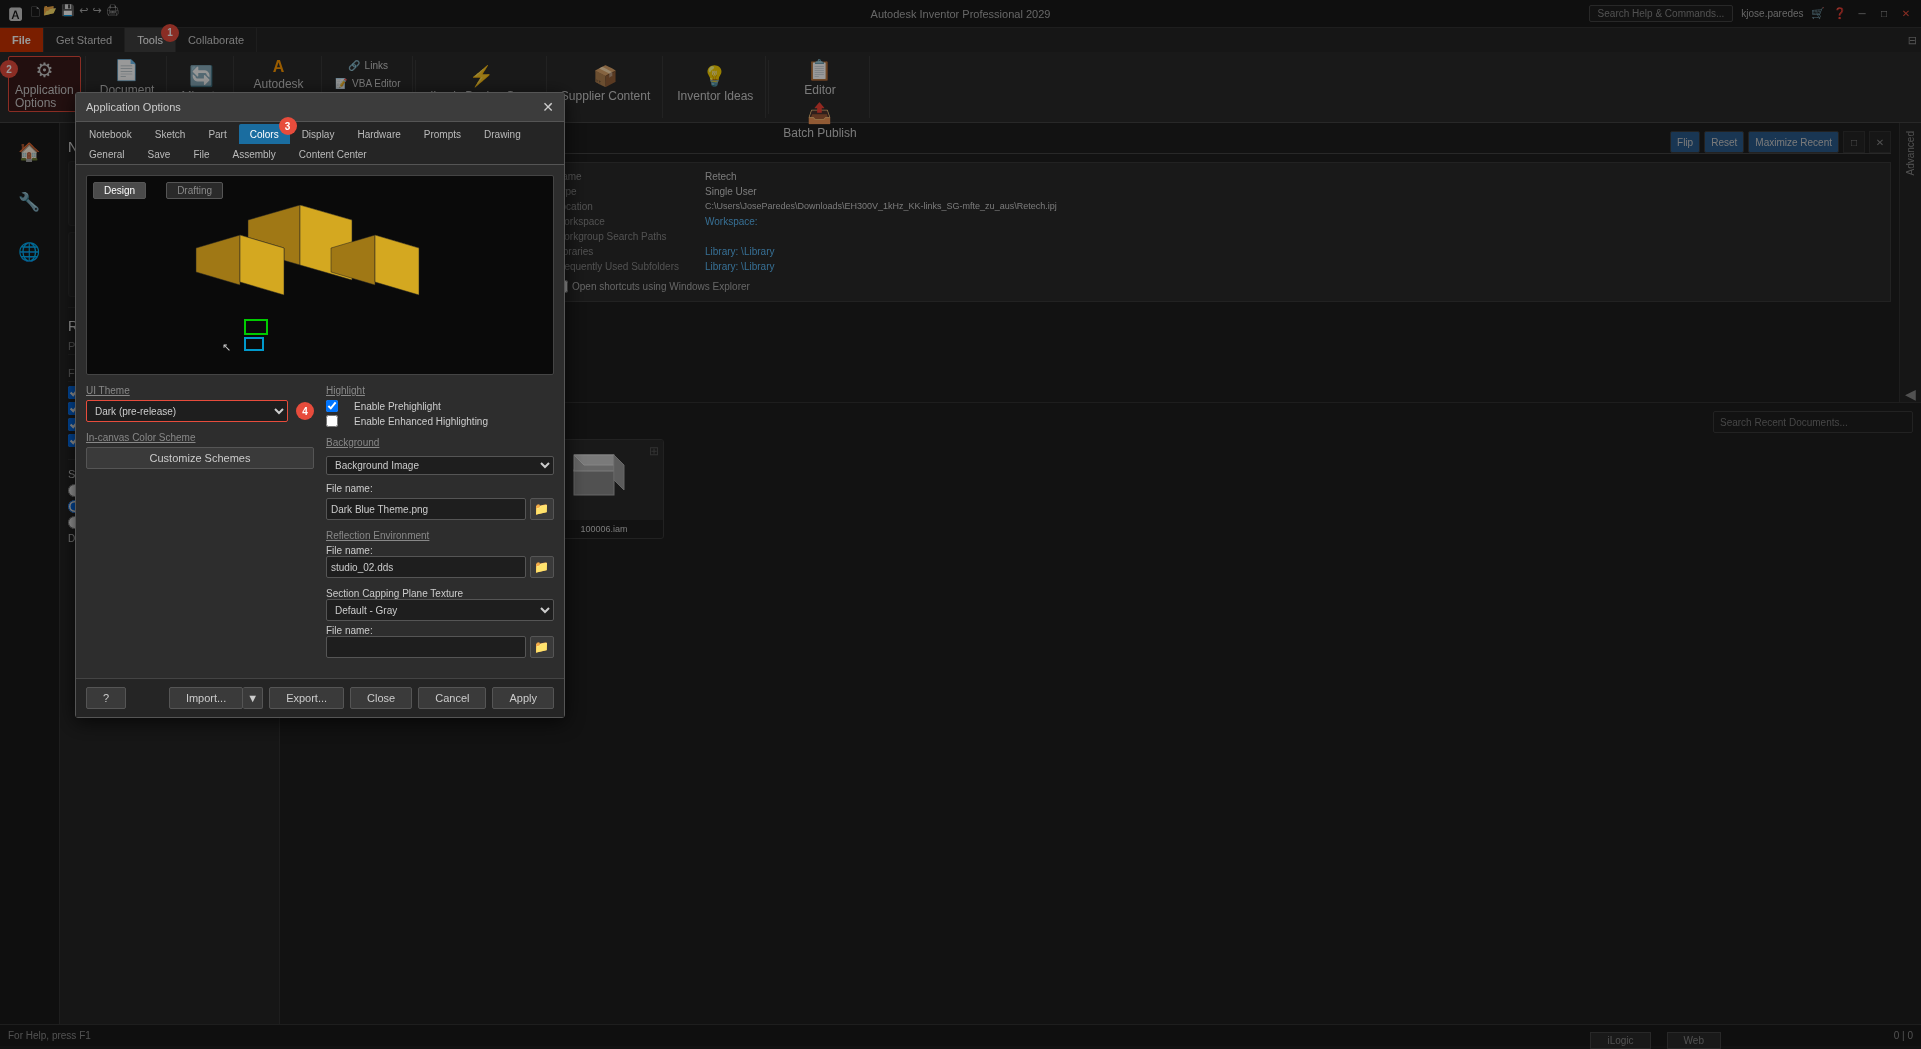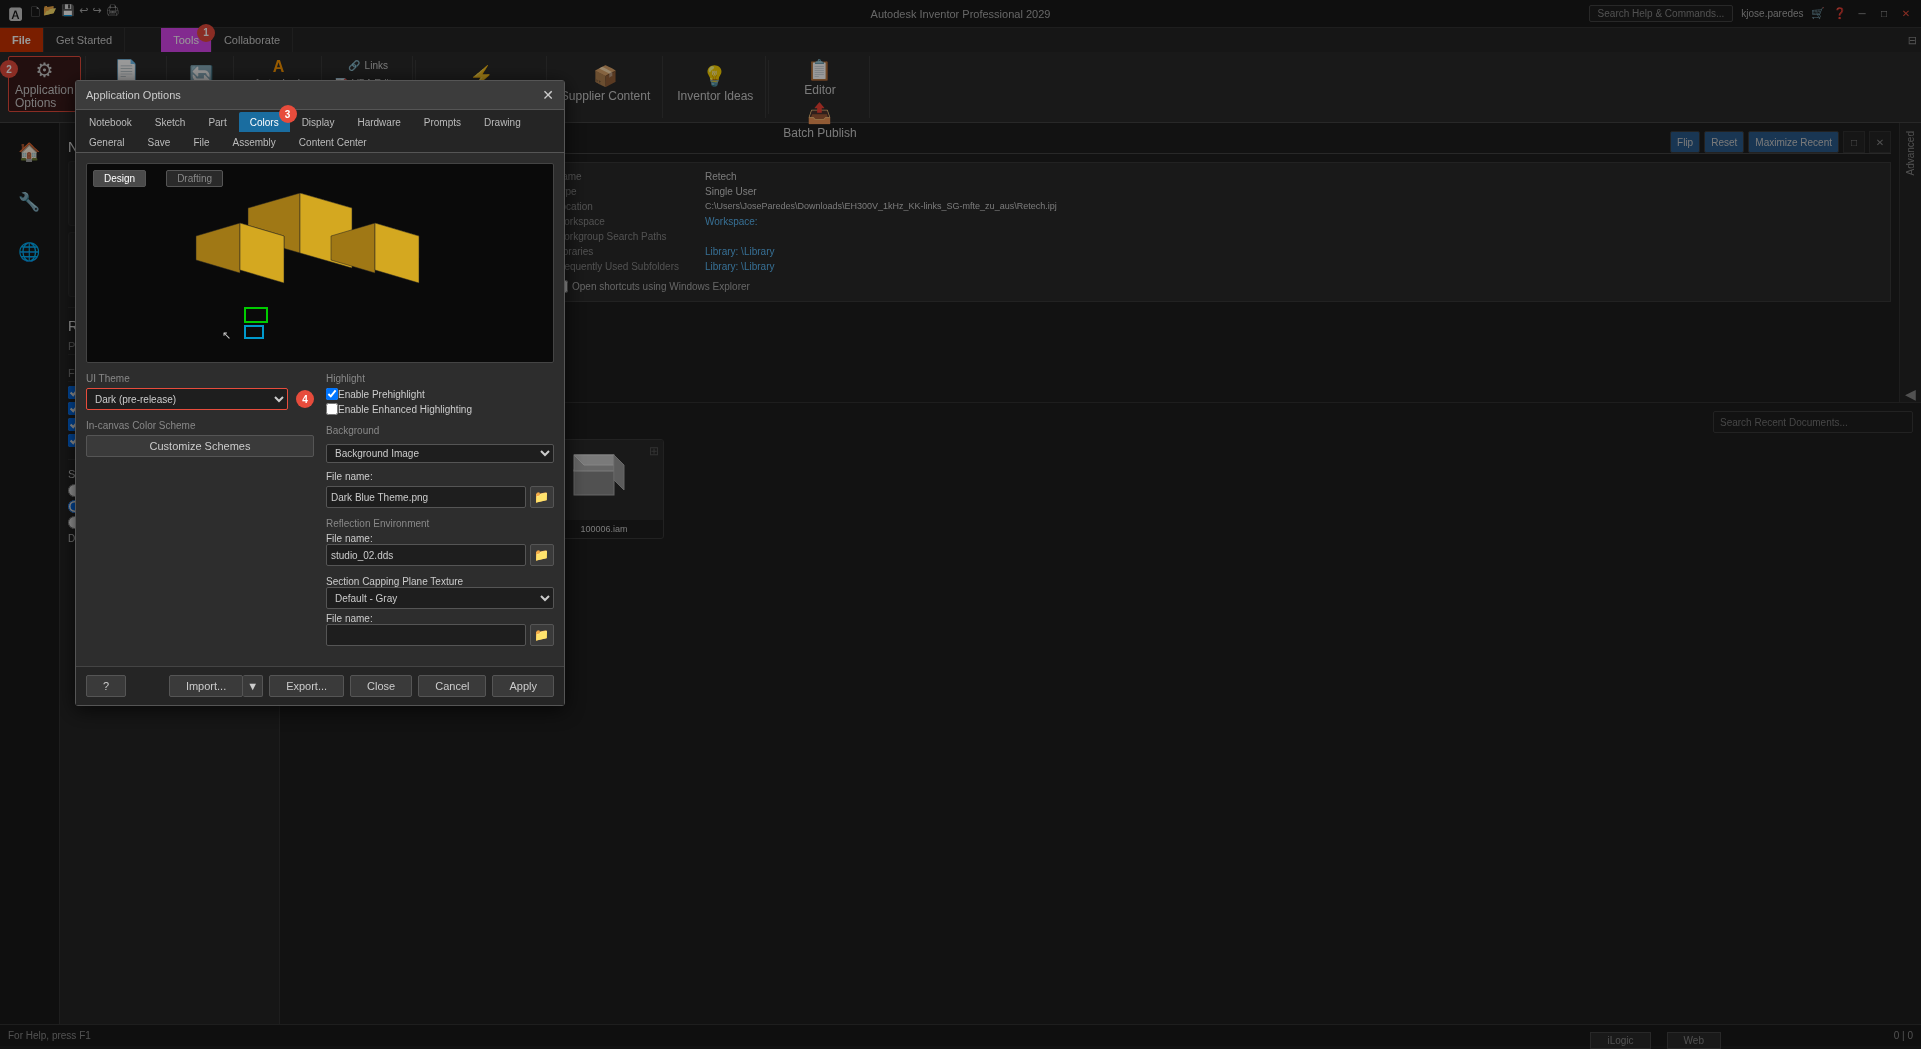--- a/index.html
+++ b/index.html
@@ -8,21 +8,21 @@
     
     #title-bar { background: #1a1a1a; height: 28px; display: flex; align-items: center; justify-content: space-between; padding: 0 8px; border-bottom: 1px solid #333; }
     #title-bar .left { display: flex; align-items: center; gap: 4px; }
     #title-bar .right { display: flex; align-items: center; gap: 8px; }
     #title-bar .win-btn { width: 14px; height: 14px; font-size: 10px; cursor: pointer; color: #aaa; background: none; border: none; }
 
     
     #ribbon { background: #2b2b2b; border-bottom: 1px solid #444; }
     #ribbon-tabs { display: flex; background: #252525; height: 24px; }
     .ribbon-tab { padding: 0 12px; height: 24px; line-height: 24px; font-size: 11px; color: #ccc; cursor: pointer; border-right: 1px solid #333; }
-    .ribbon-tab.tools { background: #d946ef; color: white; margin-left: 36px; }
+    .ribbon-tab.tools { background: #404040; color: white; }
     #ribbon-content { display: flex; align-items: stretch; height: 70px; padding: 4px; gap: 2px; }
     .ribbon-group { display: flex; flex-direction: column; align-items: center; border-right: 1px solid #3a3a3a; padding: 0 6px; position: relative; }
     .ribbon-btn { display: flex; flex-direction: column; align-items: center; justify-content: center; padding: 2px 6px; cursor: pointer; border-radius: 2px; min-width: 36px; height: 56px; gap: 2px; }
     .ribbon-btn .icon { font-size: 20px; }
     .ribbon-btn .label { font-size: 12px; color: #ccc; text-align: left; line-height: 1.1; }
     .ribbon-btn-small { display: flex; align-items: center; gap: 4px; padding: 2px 6px; cursor: pointer; border-radius: 2px; height: 18px; font-size: 10px; color: #ccc; }
     .ribbon-small-group { display: flex; flex-direction: column; gap: 1px; }
     .step-badge { position: absolute; top: -4px; right: -4px; width: 18px; height: 18px; background: #e74c3c; border-radius: 50%; color: white; font-size: 10px; font-weight: bold; display: flex; align-items: center; justify-content: center; z-index: 10; }
     .step-badge-2 { position: absolute; top: 10px; left: -10px; width: 18px; height: 18px; background: #e74c3c; border-radius: 50%; color: white; font-size: 10px; font-weight: bold; display: flex; align-items: center; justify-content: center; z-index: 10; }
 
@@ -67,42 +67,42 @@
     
     #status-bar { height: 22px; background: #1a1a1a; border-top: 1px solid #333; display: flex; align-items: center; padding: 0 8px; gap: 8px; font-size: 10px; color: #888; }
 
     
     #advanced-panel { width: 22px; background: #252525; border-left: 1px solid #333; display: flex; flex-direction: column; align-items: center; }
 
     
     #dialog-overlay { position: fixed; top: 0; left: 0; right: 0; bottom: 0; background: rgba(0,0,0,0.4); z-index: 100; display: flex; align-items: flex-start; justify-content: flex-start; padding-top: 80px; padding-left: 75px; }
 
     
-    #app-options-dialog { background: #2d2d2d; border: 1px solid #555; border-radius: 3px; width: 490px; box-shadow: 0 4px 20px rgba(0,0,0,0.7); }
+    #app-options-dialog { background: #2d2d2d; border: 1px solid #555; border-radius: 3px; width: 490px; box-shadow: 0 4px 20px rgba(0,0,0,0.7); margin-top: 12px; }
     #dialog-titlebar { background: #3c3c3c; padding: 6px 10px; display: flex; align-items: center; justify-content: space-between; border-bottom: 1px solid #555; cursor: move; }
     #dialog-close { background: none; border: none; color: #ccc; cursor: pointer; font-size: 14px; }
     #dialog-tabs { display: flex; flex-wrap: wrap; border-bottom: 1px solid #555; background: #252525; padding: 2px 2px 0; }
     .dialog-tab { padding: 4px 10px; font-size: 10px; color: #bbb; cursor: pointer; border: 1px solid transparent; border-bottom: none; margin-right: 1px; border-radius: 2px 2px 0 0; }
     .dialog-tab.active-highlight { background: #1a6da0; border-color: #1a6da0; color: white; }
     #dialog-body { padding: 10px; }
 
     
     #preview-area { background: #0a0a0a; border: 1px solid #444; border-radius: 2px; height: 200px; display: flex; align-items: center; justify-content: center; margin-bottom: 10px; position: relative; overflow: hidden; }
     .preview-tabs { position: absolute; top: 6px; left: 6px; display: flex; gap: 20px; }
     .preview-tab { padding: 2px 10px; font-size: 10px; border: 1px solid #555; cursor: pointer; border-radius: 2px; }
     .preview-tab.active { background: #4a4a4a; color: white; }
     .preview-tab.inactive { background: #2a2a2a; color: #888; }
 
     
     .section-group { margin-bottom: 10px; }
-    .section-label { font-size: 10px; color: #888; margin-bottom: 4px; }
+    .section-label { font-size: 10px; color: #888; margin-bottom: 4px; text-decoration: underline; }
     .row-flex { display: flex; align-items: center; gap: 8px; margin-bottom: 6px; }
     .select-box { background: #1e1e1e; border: 1px solid #555; color: #ccc; font-size: 10px; padding: 2px 4px; border-radius: 2px; cursor: pointer; flex: 1; height: 22px; }
     .select-box-outlined { border: 1px solid #e74c3c !important; }
-    .checkbox-row { display: flex; align-items: center; gap: 0; margin-bottom: 3px; }
+    .checkbox-row { display: flex; align-items: center; gap: 16px; margin-bottom: 3px; }
     .checkbox-row input[type=checkbox] { width: 12px; height: 12px; }
     .checkbox-row label { font-size: 10px; color: #ccc; }
 
     
     #color-scheme-list { border: 1px solid #555; background: #1e1e1e; height: 130px; overflow-y: auto; margin-bottom: 6px; }
     .color-scheme-item { padding: 2px 8px; font-size: 10px; color: #ccc; cursor: pointer; }
     .color-scheme-item.selected { background: #1a6da0; color: white; }
 
     
     .bg-section { display: flex; flex-direction: column; gap: 4px; }

